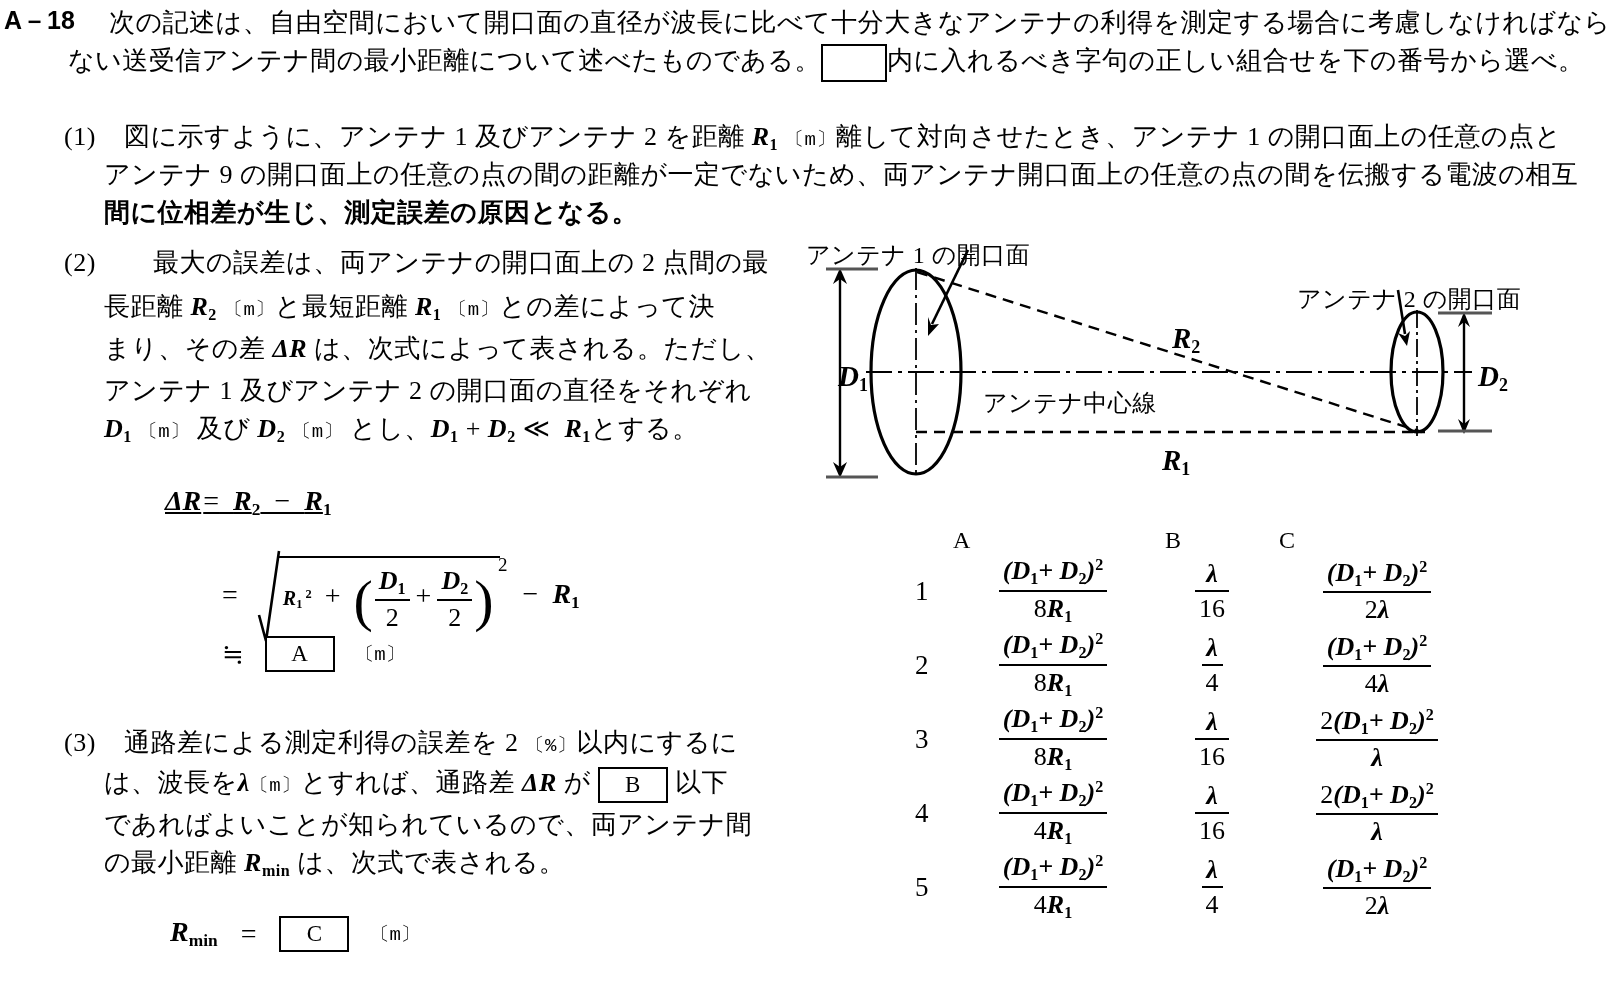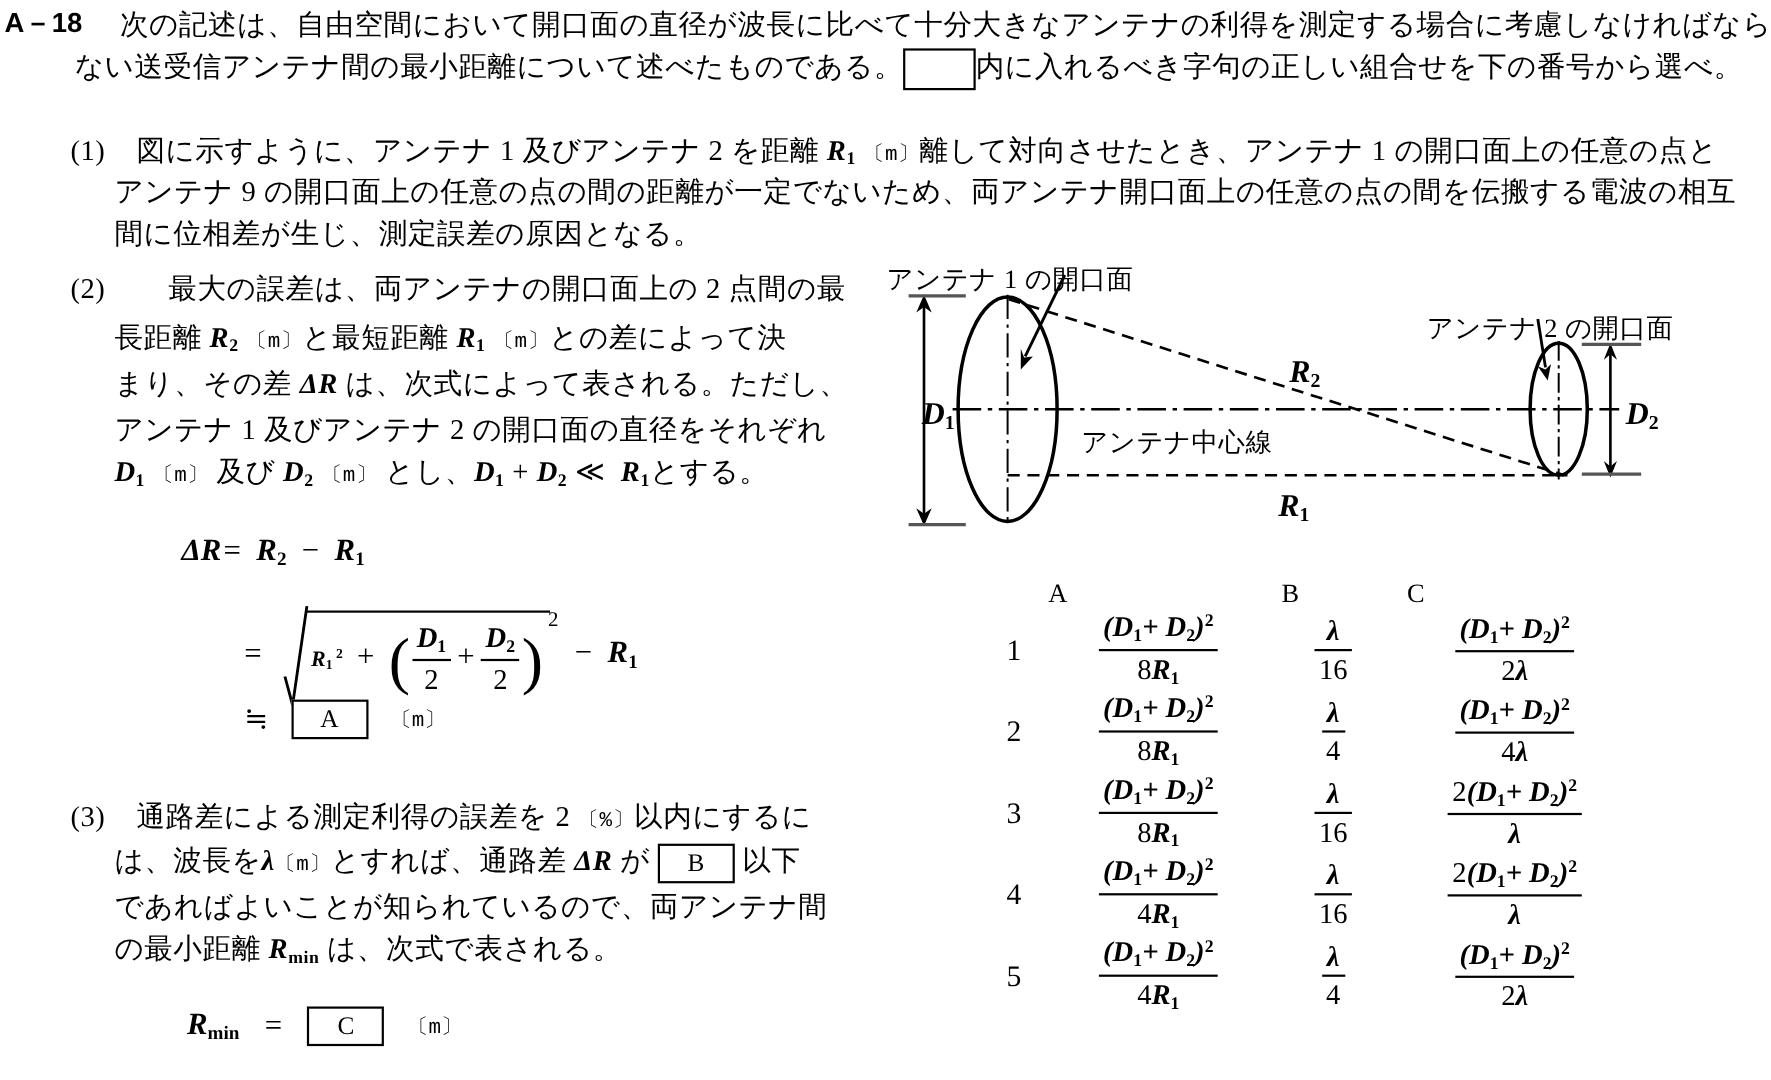--- a/index.html
+++ b/index.html
@@ -144,36 +144,36 @@
 
   <div class="para jp" style="left:68px; top:42px;">
     <span>ない送受信アンテナ間の最小距離について述べたものである。</span><span class="blankbox bb-empty"></span><span>内に入れるべき字句の正しい組合せを下の番号から選べ。</span>
   </div>
 
   <div class="para jp" style="left:64px; top:118px;">(1)</div>
   <div class="para jp" style="left:124px; top:118px;">
     図に示すように、アンテナ 1 及びアンテナ 2 を距離&nbsp;<span class="mi">R<sub>1</sub></span>&nbsp;<span class="unit">〔m〕</span>離して対向させたとき、アンテナ 1 の開口面上の任意の点と
   </div>
   <div class="para jp" style="left:104px; top:156px;">アンテナ 9 の開口面上の任意の点の間の距離が一定でないため、両アンテナ開口面上の任意の点の間を伝搬する電波の相互</div>
-  <div class="para jp" style="left:104px; top:194px;">間に位相差が生じ、測定誤差の原因となる。</div>
+  <div class="para jp" style="left:104px; top:194px;font-weight:bold;">間に位相差が生じ、測定誤差の原因となる。</div>
 
   <div class="para jp" style="left:64px; top:244px;">(2)</div>
   <div class="para jp" style="left:124px; top:244px;margin-left:29px;">最大の誤差は、両アンテナの開口面上の 2 点間の最</div>
   <div class="para jp" style="left:104px; top:288px;">
     長距離&nbsp;<span class="mi">R<sub>2</sub></span>&nbsp;<span class="unit">〔m〕</span>と最短距離&nbsp;<span class="mi">R<sub>1</sub></span>&nbsp;<span class="unit">〔m〕</span>との差によって決
   </div>
   <div class="para jp" style="left:104px; top:330px;text-align:right;">
     まり、その差&nbsp;<span class="mi">ΔR</span>&nbsp;は、次式によって表される。ただし、
   </div>
   <div class="para jp" style="left:104px; top:372px;">アンテナ 1 及びアンテナ 2 の開口面の直径をそれぞれ</div>
   <div class="para jp" style="left:104px; top:410px;">
     <span class="mi">D<sub>1</sub></span>&nbsp;<span class="unit">〔m〕</span>&nbsp;及び&nbsp;<span class="mi">D<sub>2</sub></span>&nbsp;<span class="unit">〔m〕</span>&nbsp;とし、<span class="mi">D<sub>1</sub></span>&nbsp;+&nbsp;<span class="mi">D<sub>2</sub></span>&nbsp;≪&nbsp;&nbsp;<span class="mi">R<sub>1</sub></span>とする。
   </div>
 
-  <div class="abs eqline" style="left:165px; top:485px; font-size:28px;">
+  <div class="abs eqline" style="left:165px; top:485px; font-size:28px;text-decoration:underline;">
     <span class="mi">ΔR</span><span style="margin-left:2px;">=</span>&nbsp;&nbsp;<span class="mi">R<sub>2</sub></span>&nbsp;&nbsp;−&nbsp;&nbsp;<span class="mi">R<sub>1</sub></span>
   </div>
 
   <div class="abs eqline" style="left:222px; top:545px; font-size:28px;">
     <span style="display:inline-block; vertical-align:middle;">=</span>
     <span class="sqrt-wrap" style="margin-left:12px;">
       <svg width="26" height="98" viewBox="0 0 26 98" style="vertical-align:middle; display:inline-block; margin-right:-4px; margin-bottom:2px;">
         <path d="M2 70 L9 96 L22 6" stroke="#000" stroke-width="2.6" fill="none" stroke-linejoin="miter" stroke-linecap="butt"></path>
       </svg><span class="sqrt-body" style="padding-top:8px;">
         <span class="mi" style="font-size:20px;">R<sub>1</sub><sup>&nbsp;2</sup></span>

